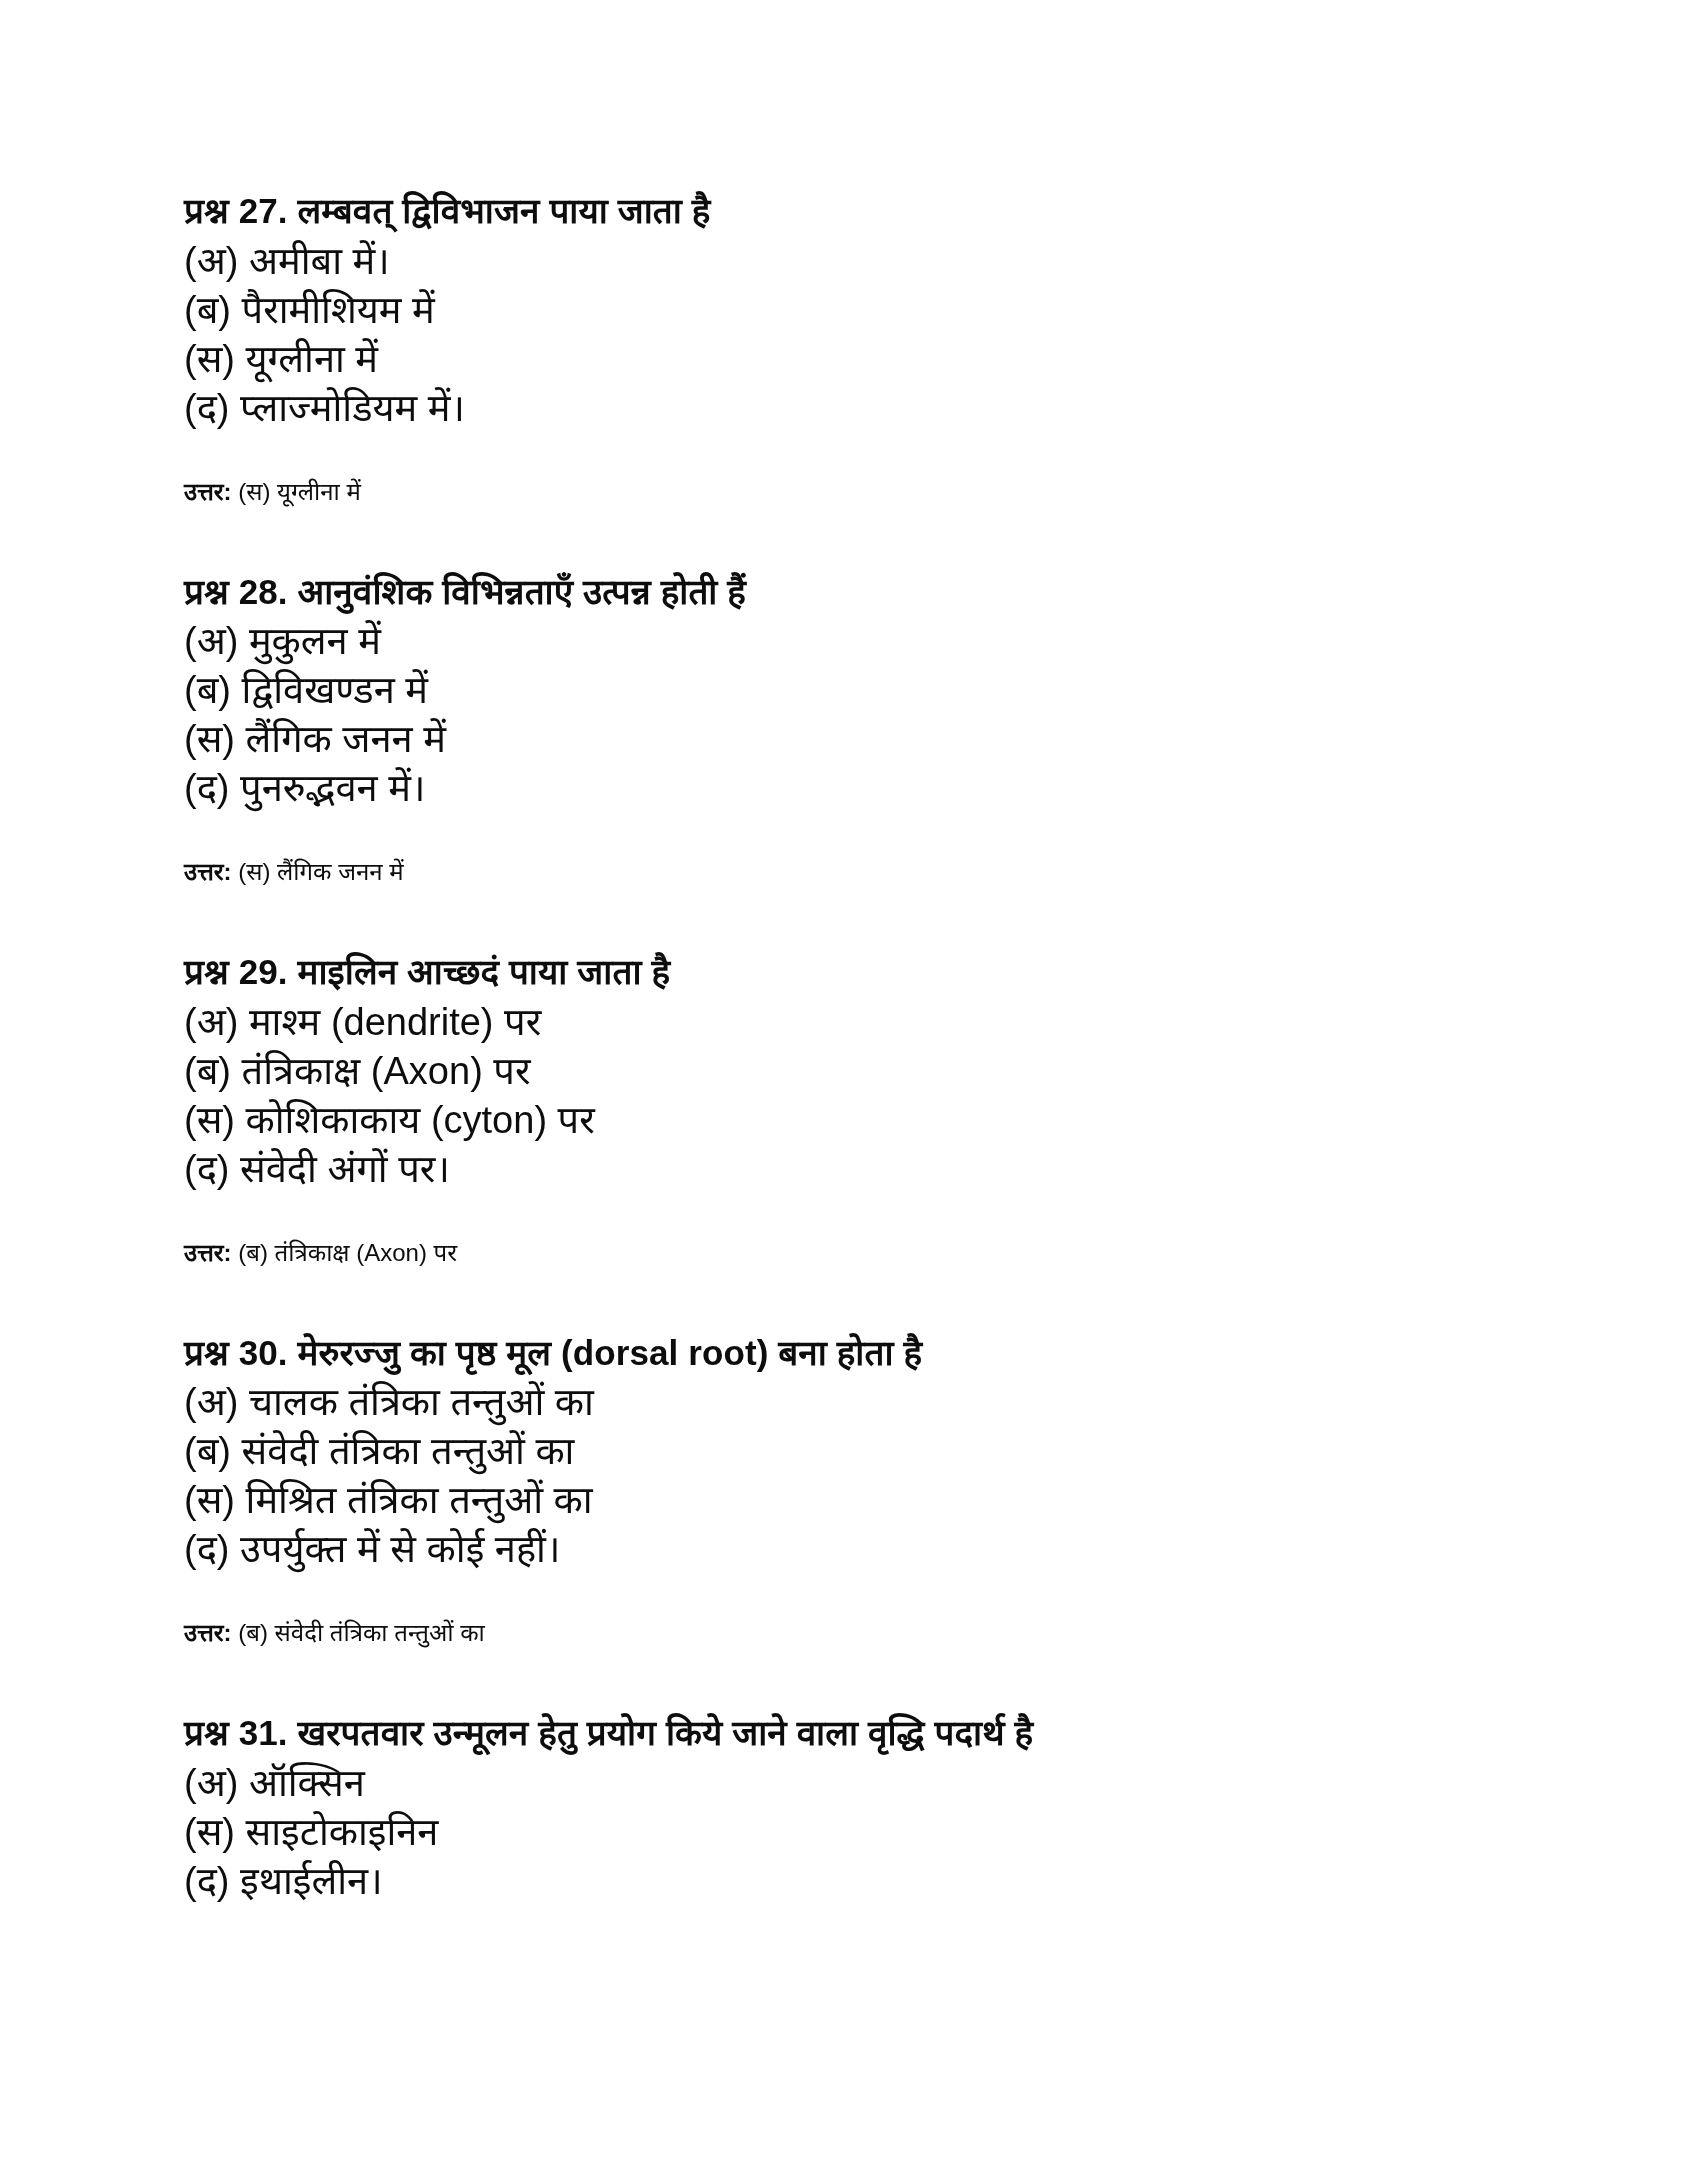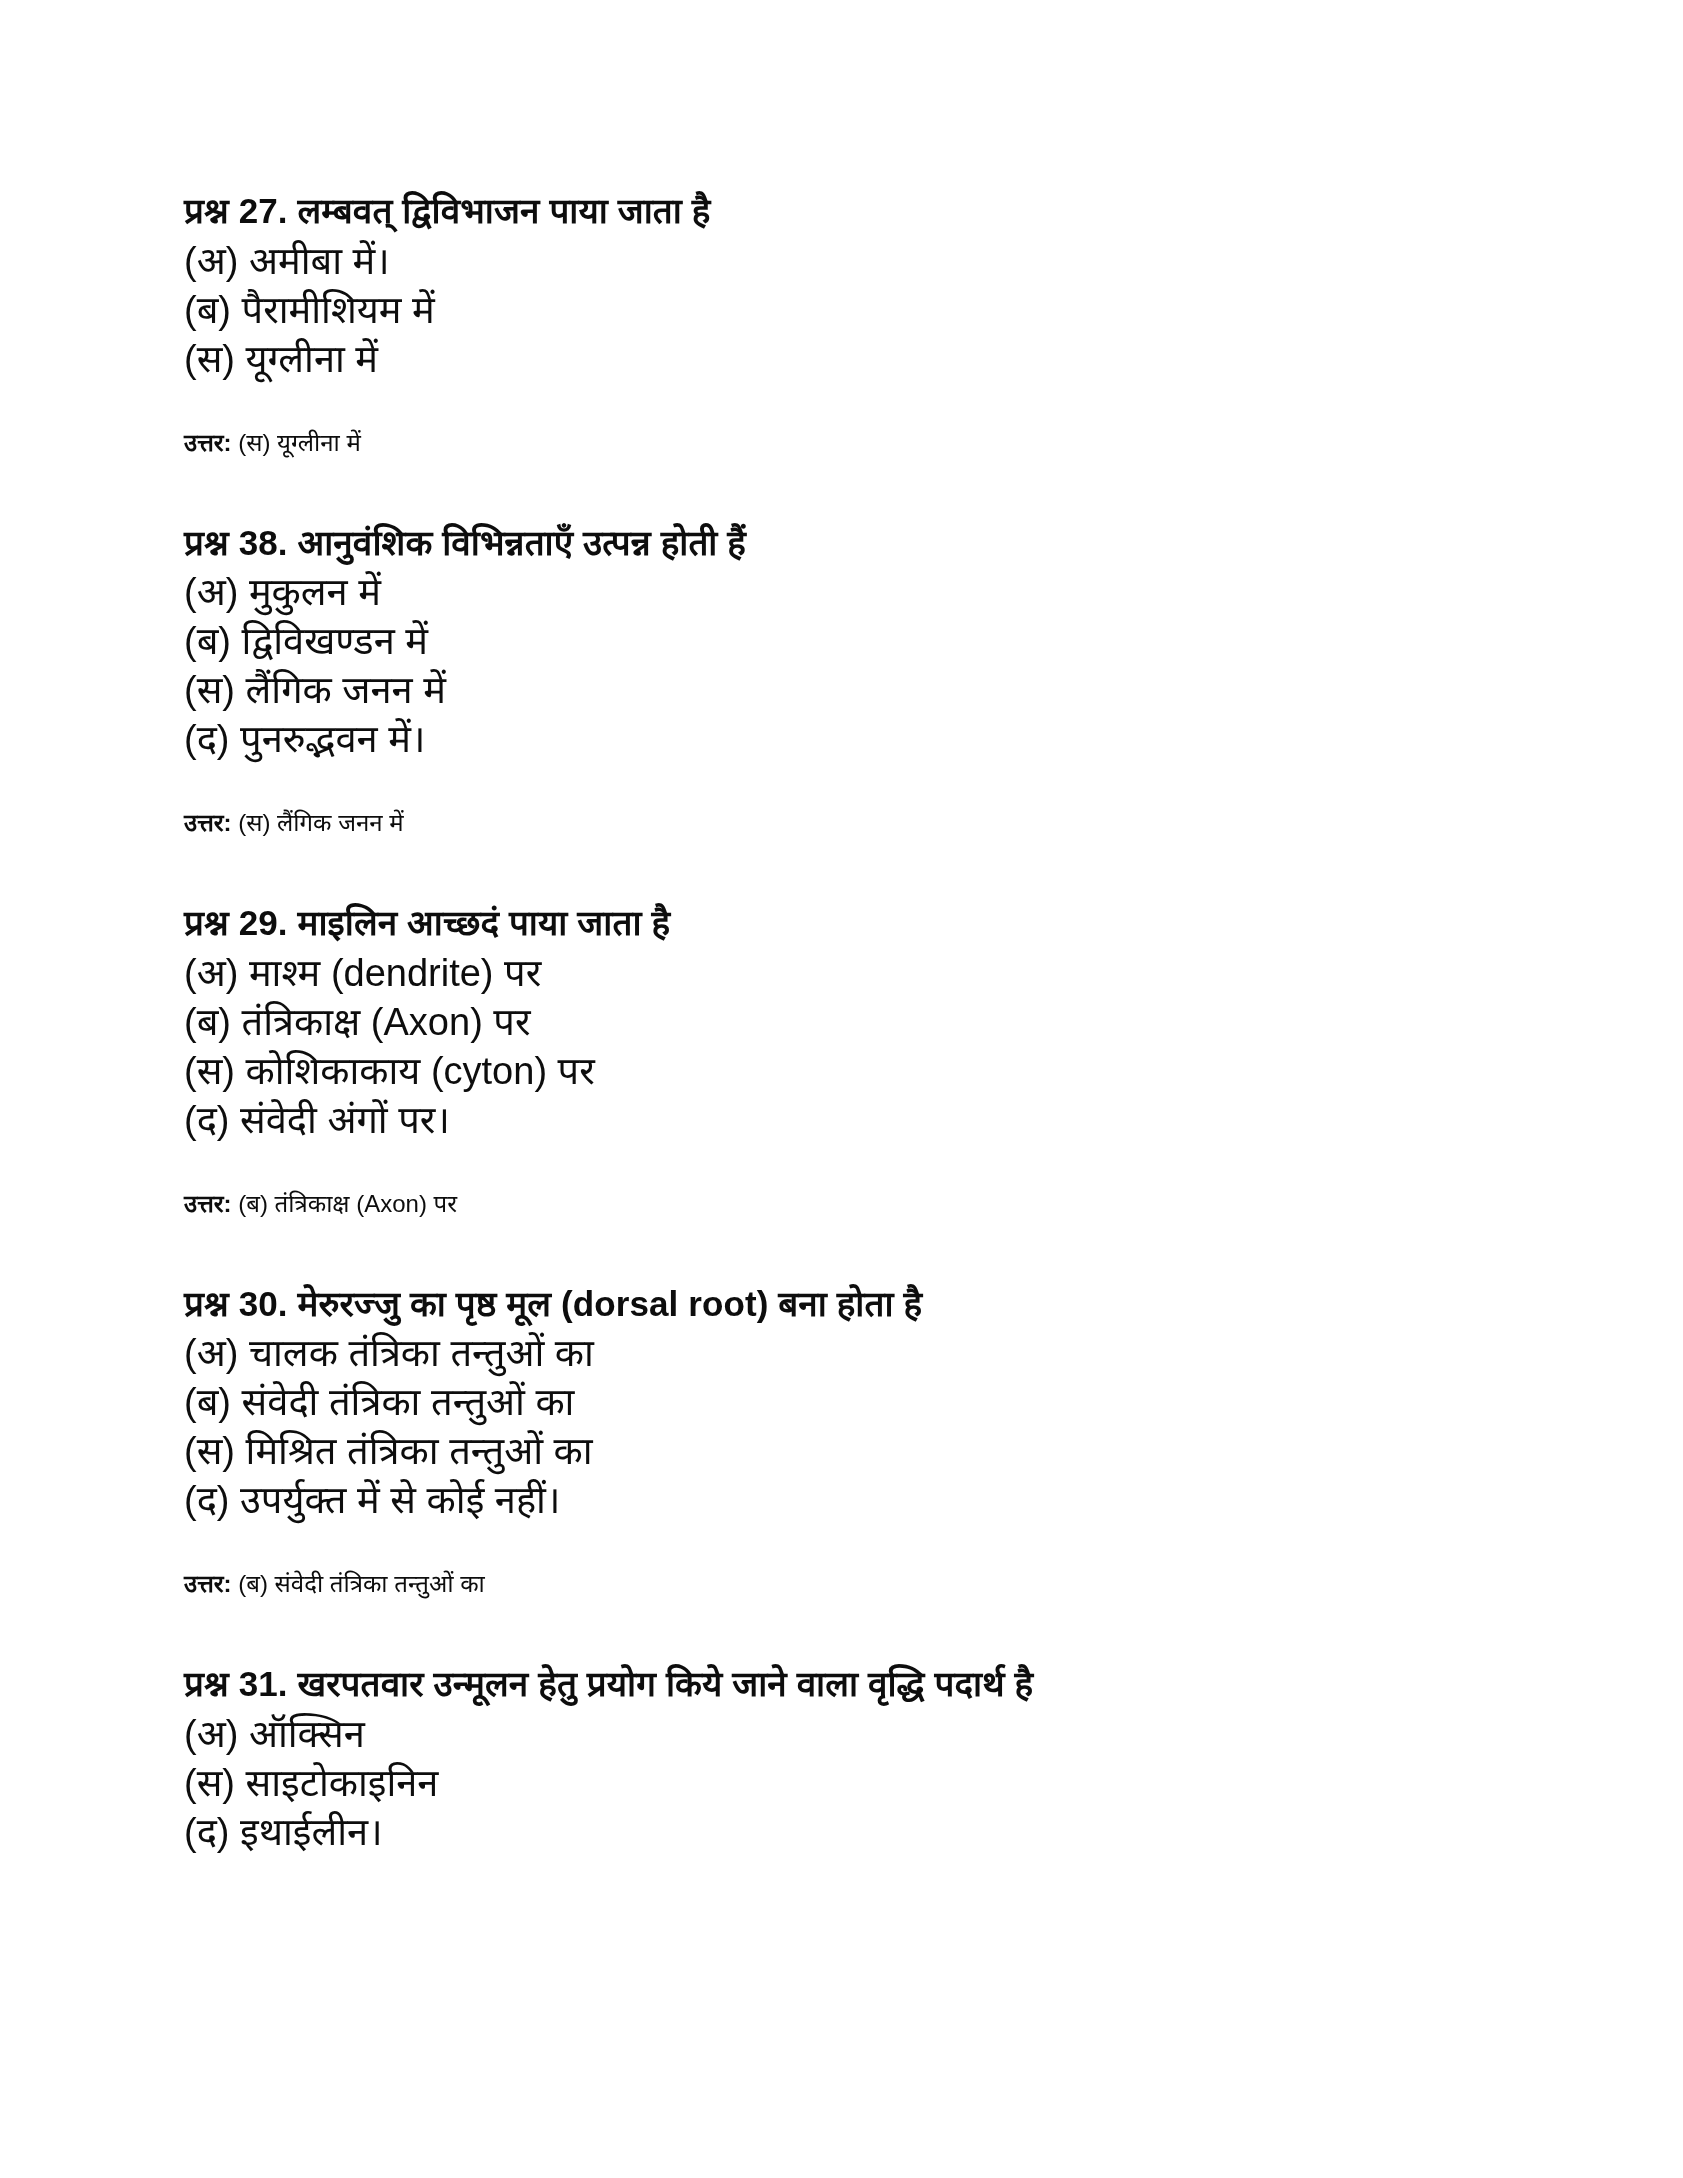--- a/index.html
+++ b/index.html
@@ -69,29 +69,30 @@
 
 <div class="page">
   <div class="content">
 
     <div class="qblock">
       <p class="q-heading">प्रश्न 27. लम्बवत् द्विविभाजन पाया जाता है</p>
       <ul class="options">
         <li class="option">(अ) अमीबा में।</li>
         <li class="option">(ब) पैरामीशियम में</li>
         <li class="option">(स) यूग्लीना में</li>
+        <li class="option">(द) प्लाज्मोडियम में।</li>
       </ul>
       <p class="answer">
         <span class="ans-label">उत्तर:</span>
         <span class="ans-text">(स) यूग्लीना में</span>
       </p>
     </div>
 
     <div class="qblock">
-      <p class="q-heading">प्रश्न 38. आनुवंशिक विभिन्नताएँ उत्पन्न होती हैं</p>
+      <p class="q-heading">प्रश्न 28. आनुवंशिक विभिन्नताएँ उत्पन्न होती हैं</p>
       <ul class="options">
         <li class="option">(अ) मुकुलन में</li>
         <li class="option">(ब) द्विविखण्डन में</li>
         <li class="option">(स) लैंगिक जनन में</li>
         <li class="option">(द) पुनरुद्भवन में।</li>
       </ul>
       <p class="answer">
         <span class="ans-label">उत्तर:</span>
         <span class="ans-text">(स) लैंगिक जनन में</span>
       </p>

